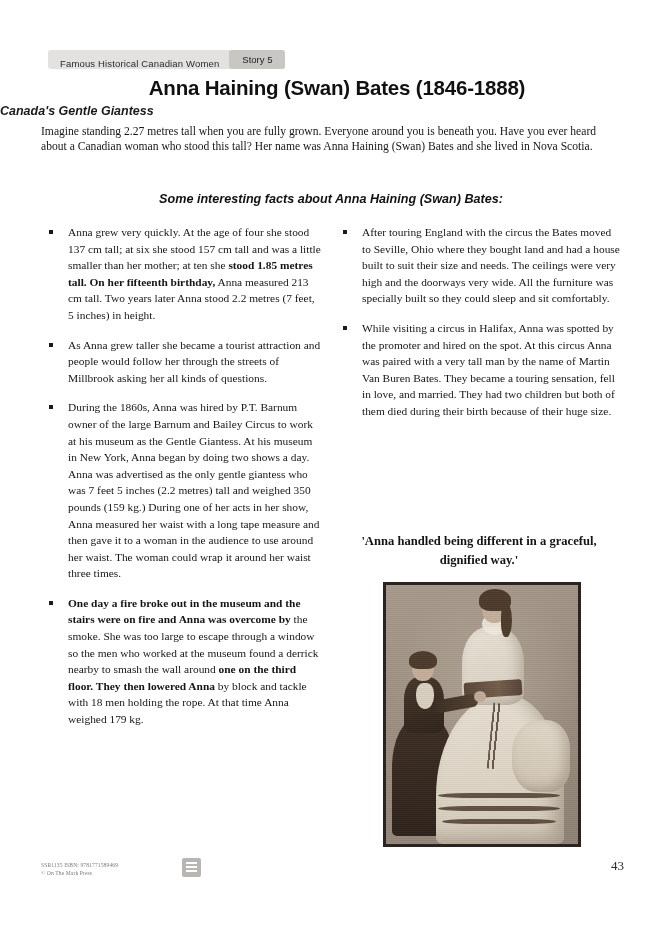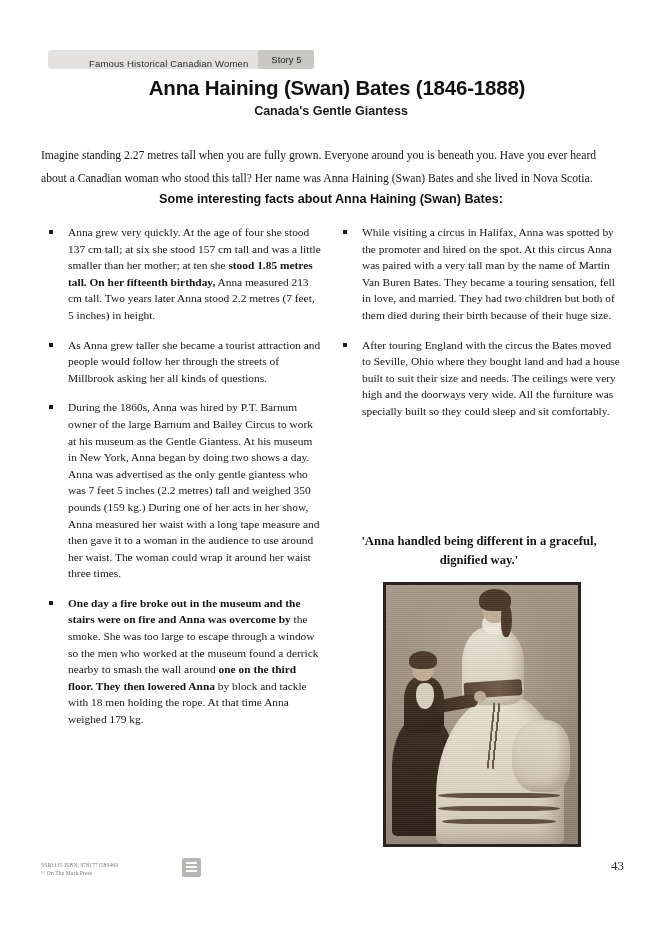--- a/index.html
+++ b/index.html
@@ -31,21 +31,20 @@
   }
   .tab-title {
     font-family: "Liberation Sans", sans-serif;
     font-size: 9.5px;
     color: #2b2b2b;
     padding: 8px 10px 0 12px;
     display: flex;
     align-items: center;
     letter-spacing: 0.15px;
     white-space: nowrap;
-    margin-left: 29px;
   }
   .tab-story {
     font-family: "Liberation Sans", sans-serif;
     font-size: 9.5px;
     color: #1e1e1e;
     background: #c8c7c4;
     padding: 0 13px;
     display: flex;
     align-items: center;
     border-radius: 3px;
@@ -62,48 +61,50 @@
     font-weight: bold;
     font-size: 20.5px;
     color: #111;
     letter-spacing: -0.2px;
     margin-left: 12px;
   }
   .doc-subtitle {
     position: absolute;
     left: 0; right: 0;
     top: 104px;
-    text-align: center;
+    text-align: left;
     font-family: "Liberation Sans", sans-serif;
     font-weight: bold;
+    font-style: italic;
     font-size: 12.5px;
     color: #1a1a1a;
   }
   
   .intro {
     position: absolute;
     left: 41px;
-    top: 144px;
+    top: 124px;
     width: 583px;
     font-family: "Liberation Serif", serif;
     font-size: 11.6px;
-    line-height: 23px;
+    line-height: 15px;
     color: #161616;
     text-align: left;
   }
   
   .section-heading {
     position: absolute;
     left: 0; right: 0;
     top: 192px;
     text-align: center;
     font-family: "Liberation Sans", sans-serif;
     font-weight: bold;
     font-size: 12.6px;
     color: #111;
+    font-style: italic;
   }
   
   .col {
     position: absolute;
     top: 224px;
     font-family: "Liberation Serif", serif;
     font-size: 11.4px;
     line-height: 16.6px;
     color: #151515;
   }
@@ -394,22 +395,22 @@
     <ul class="facts" id="list-left">
         <li><span>Anna grew very quickly. At the age of four she stood 137 cm tall; at six she stood 157 cm tall and was a little smaller than her mother; at ten she </span><b class="hl">stood 1.85 metres tall. On her fifteenth birthday,</b><span> Anna measured 213 cm tall. Two years later Anna stood 2.2 metres (7 feet, 5 inches) in height.</span></li>
         <li><span>As Anna grew taller she became a tourist attraction and people would follow her through the streets of Millbrook asking her all kinds of questions.</span></li>
         <li><span>During the 1860s, Anna was hired by P.T. Barnum owner of the large Barnum and Bailey Circus to work at his museum as the Gentle Giantess. At his museum in New York, Anna began by doing two shows a day. Anna was advertised as the only gentle giantess who was 7 feet 5 inches (2.2 metres) tall and weighed 350 pounds (159 kg.) During one of her acts in her show, Anna measured her waist with a long tape measure and then gave it to a woman in the audience to use around her waist. The woman could wrap it around her waist three times.</span></li>
         <li><b class="hl">One day a fire broke out in the museum and the stairs were on fire and Anna was overcome by</b><span> the smoke. She was too large to escape through a window so the men who worked at the museum found a derrick nearby to smash the wall around </span><b class="hl">one on the third floor. They then lowered Anna</b><span> by block and tackle with 18 men holding the rope. At that time Anna weighed 179 kg.</span></li>
       </ul>
   </div>
 
   <div class="col col-right">
     <ul class="facts" id="list-right">
+        <li><span>After touring England with the circus the Bates moved to Seville, Ohio where they bought land and had a house built to suit their size and needs. The ceilings were very high and the doorways very wide. All the furniture was specially built so they could sleep and sit comfortably.</span></li>
         <li><span>While visiting a circus in Halifax, Anna was spotted by the promoter and hired on the spot. At this circus Anna was paired with a very tall man by the name of Martin Van Buren Bates. They became a touring sensation, fell in love, and married. They had two children but both of them died during their birth because of their huge size.</span></li>
-        <li><span>After touring England with the circus the Bates moved to Seville, Ohio where they bought land and had a house built to suit their size and needs. The ceilings were very high and the doorways very wide. All the furniture was specially built so they could sleep and sit comfortably.</span></li>
       </ul>
   </div>
 
   <div class="quote">'Anna handled being different in a graceful, dignified way.'</div>
 
   <div class="photo-frame">
     <div class="photo-inner">
       <div class="fig-short-skirt"></div>
       <div class="fig-short-bodice"></div>
       <div class="fig-short-collar"></div>

